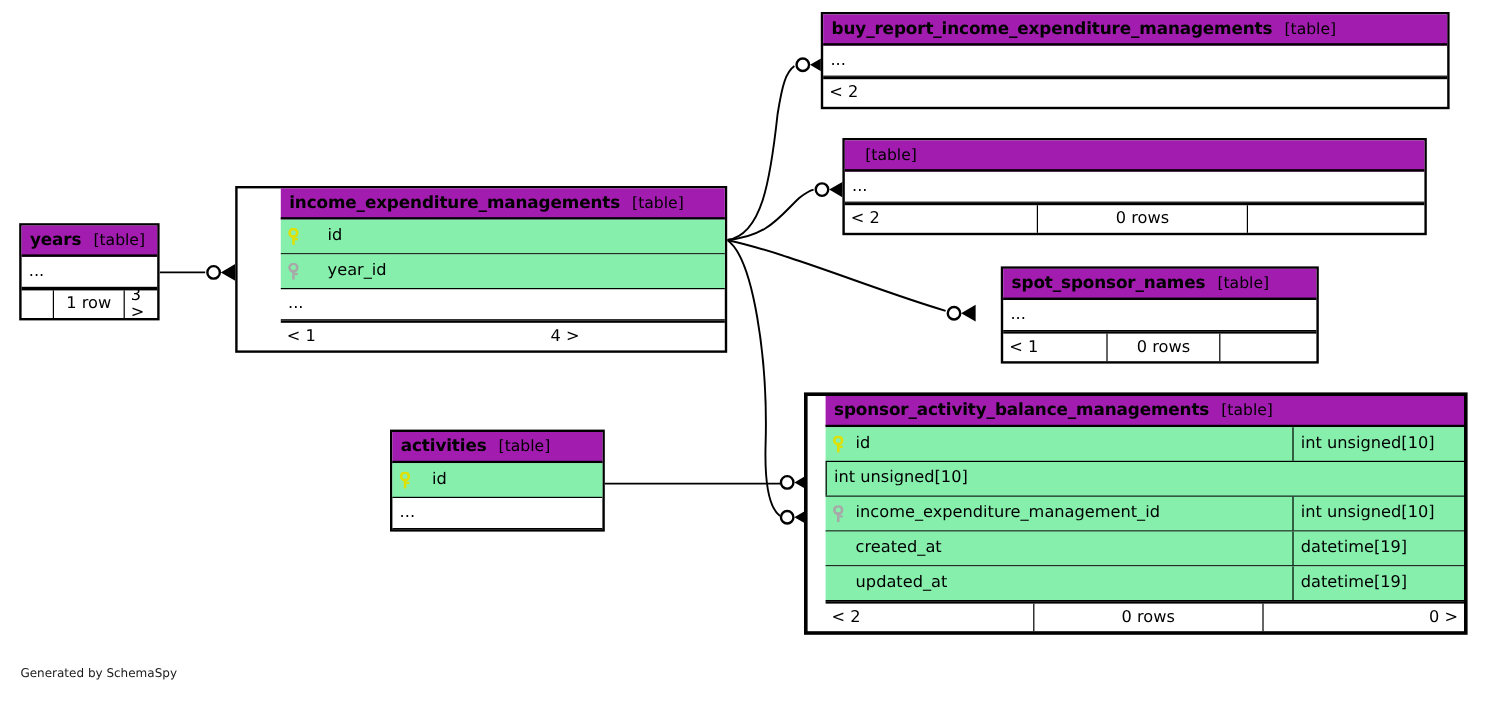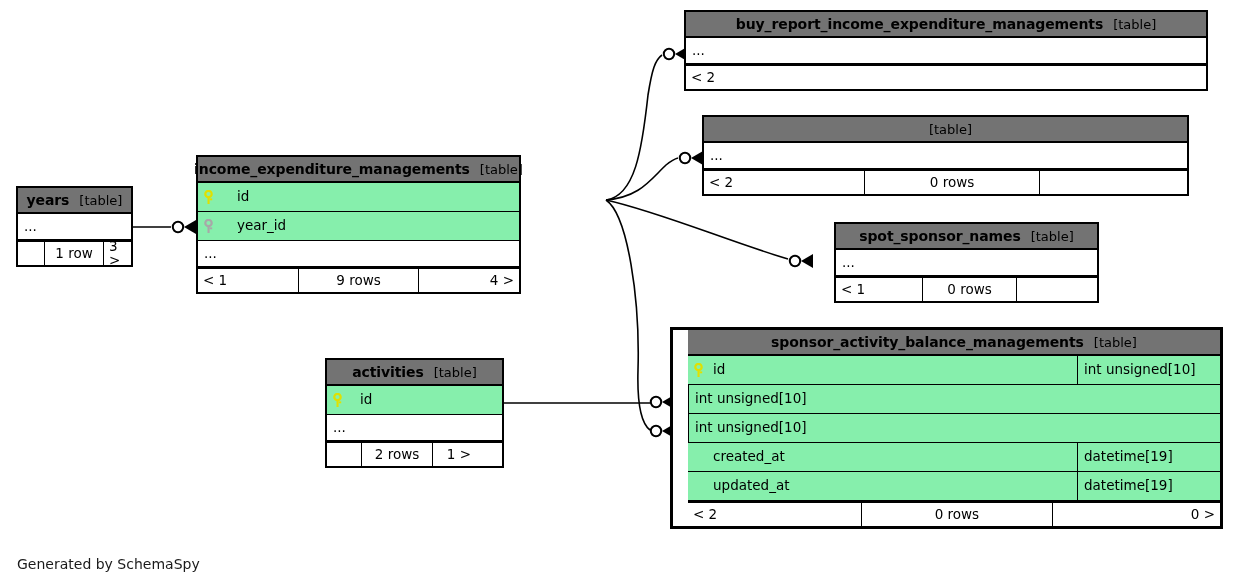--- a/index.html
+++ b/index.html
@@ -34,25 +34,25 @@
     position: absolute;
     background: #ffffff;
     border: 2px solid #000000;
     box-sizing: border-box;
     font-size: 13.5px;
     line-height: 1;
   }
   .tnode.focal { border-width: 3px; }
 
   .thead {
-    background: #737373;
+    background: #a21caf;
     border-bottom: 2px solid #000000;
     display: flex;
     align-items: center;
-    justify-content: center;
+    justify-content: flex-start;
     padding: 0 7px;
     height: 26px;
     box-sizing: border-box;
     white-space: nowrap;
   }
   .tname {
     font-weight: bold;
     font-size: 14px;
     letter-spacing: -0.1px;
   }
@@ -126,21 +126,21 @@
     padding: 0 5px;
   }
   .fcell.left   { justify-content: flex-start; }
   .fcell.mid    { justify-content: center;  border-left: 1.5px solid #000000; border-right: 1.5px solid #000000; }
   .fcell.right  { justify-content: flex-end; }
 
   .footer-credit {
     position: absolute;
     left: 17px;
     top: 556px;
-    font-size: 14px;
+    font-size: 10px;
     color: #1a1a1a;
   }
 </style>
 </head>
 <body>
 
 <div id="canvas">
 
   <svg id="edges" viewBox="0 0 1239 587" xmlns="http://www.w3.org/2000/svg">
     <defs>
@@ -192,21 +192,21 @@
       <span class="ttag">[table]</span>
     </div>
     <div class="ellipsis-row">...</div>
     <div class="tfoot">
       <div class="fcell left" style="width:26px;"></div>
       <div class="fcell mid" style="width:60px;">1 row</div>
       <div class="fcell right" style="width:27px;">3 &gt;</div>
     </div>
   </div>
 
-  <div class="tnode" id="n-iem" style="left:196px; top:155px; width:325px;">
+  <div class="tnode" id="n-iem" style="left:196px; top:155px; width:410px;padding-left:36px;">
     <div class="thead">
       <span class="tname">income_expenditure_managements</span>
       <span class="ttag">[table]</span>
     </div>
 
     <div class="trow">
       <div class="tcol-name">
         <span class="keyicon">
           <svg width="13" height="15" viewBox="0 0 13 15">
             <circle cx="4.5" cy="4" r="3.2" fill="none" stroke="#e0e000" stroke-width="2.2"></circle>
@@ -228,21 +228,20 @@
           </svg>
         </span>
         <span class="colname" style="padding-left:18px;">year_id</span>
       </div>
     </div>
 
     <div class="ellipsis-row">...</div>
 
     <div class="tfoot">
       <div class="fcell left" style="width:127px;">&lt; 1</div>
-      <div class="fcell mid" style="width:152px;">9 rows</div>
       <div class="fcell right" style="width:127px;">4 &gt;</div>
     </div>
   </div>
 
   <div class="tnode" id="n-buy" style="left:684px; top:10px; width:524px;">
     <div class="thead">
       <span class="tname">buy_report_income_expenditure_managements</span>
       <span class="ttag">[table]</span>
     </div>
     <div class="ellipsis-row">...</div>
@@ -288,25 +287,20 @@
           <svg width="13" height="15" viewBox="0 0 13 15">
             <circle cx="4.5" cy="4" r="3.2" fill="none" stroke="#e0e000" stroke-width="2.2"></circle>
             <rect x="3.5" y="6" width="2.1" height="8" fill="#e0e000"></rect>
             <rect x="5.6" y="8.4" width="2.6" height="1.9" fill="#e0e000"></rect>
           </svg>
         </span>
         <span class="colname" style="padding-left:12px;">id</span>
       </div>
     </div>
     <div class="ellipsis-row">...</div>
-    <div class="tfoot">
-      <div class="fcell left" style="width:34px;"></div>
-      <div class="fcell mid" style="width:72px;">2 rows</div>
-      <div class="fcell right" style="width:43px;">1 &gt;</div>
-    </div>
   </div>
 
   <div class="tnode focal" id="n-sab" style="left:670px; top:327px; width:553px;padding-left:15px;">
     <div class="thead">
       <span class="tname">sponsor_activity_balance_managements</span>
       <span class="ttag">[table]</span>
     </div>
 
     <div class="trow">
       <div class="tcol-name">
@@ -320,20 +314,30 @@
         <span class="colname">id</span>
       </div>
       <div class="tcol-type" style="width:130px;">int unsigned[10]</div>
     </div>
 
     <div class="trow">
       <div class="tcol-type" style="width:130px;">int unsigned[10]</div>
     </div>
 
     <div class="trow">
+      <div class="tcol-name">
+        <span class="keyicon">
+          <svg width="13" height="15" viewBox="0 0 13 15">
+            <circle cx="4.5" cy="4" r="3.2" fill="none" stroke="#a8a8a8" stroke-width="2.2"></circle>
+            <rect x="3.5" y="6" width="2.1" height="8" fill="#a8a8a8"></rect>
+            <rect x="5.6" y="8.4" width="2.6" height="1.9" fill="#a8a8a8"></rect>
+          </svg>
+        </span>
+        <span class="colname">income_expenditure_management_id</span>
+      </div>
       <div class="tcol-type" style="width:130px;">int unsigned[10]</div>
     </div>
 
     <div class="trow">
       <div class="tcol-name">
         <span class="keyicon"></span>
         <span class="colname">created_at</span>
       </div>
       <div class="tcol-type" style="width:130px;">datetime[19]</div>
     </div>

